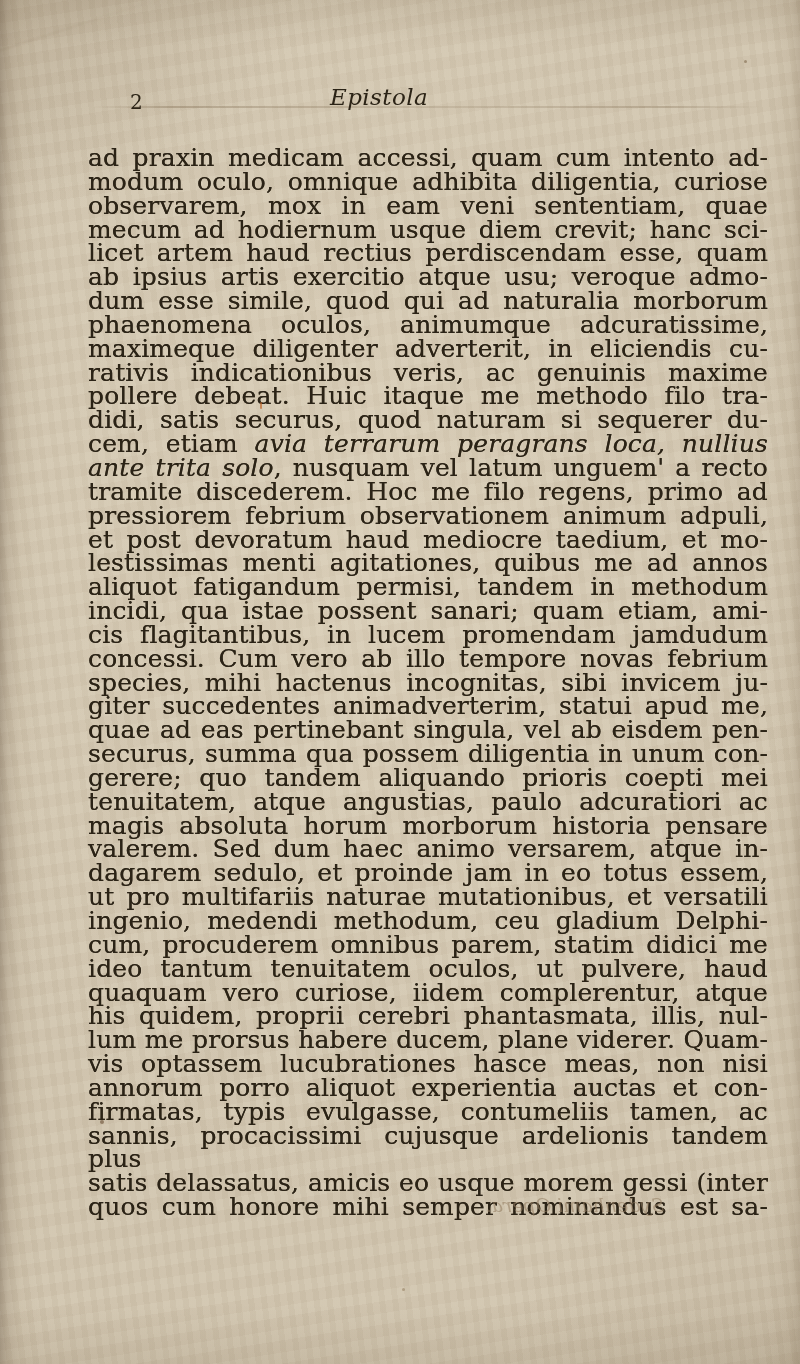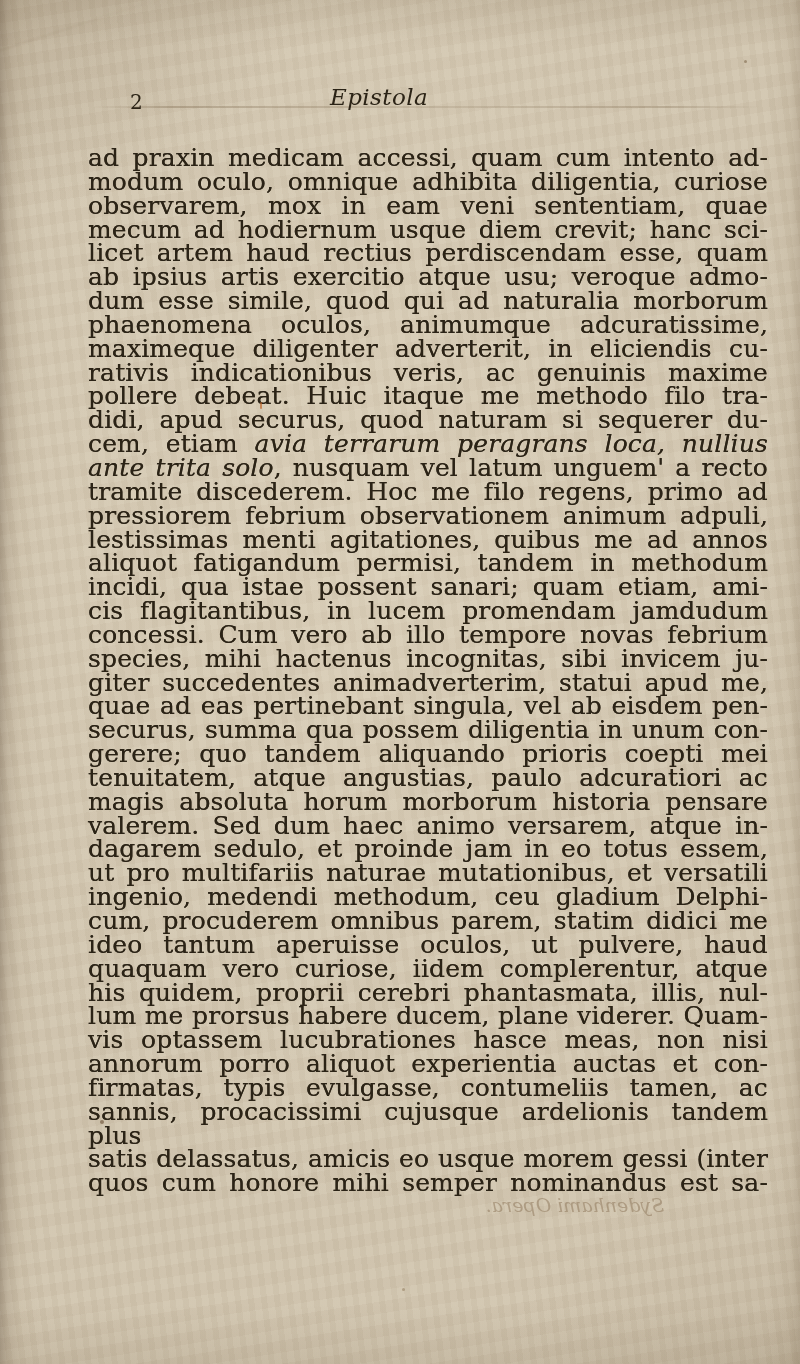--- a/index.html
+++ b/index.html
@@ -90,43 +90,44 @@
       <div class="line"><span>modum oculo, omnique adhibita diligentia, curiose</span></div>
       <div class="line"><span>observarem, mox in eam veni sententiam, quae</span></div>
       <div class="line"><span>mecum ad hodiernum usque diem crevit; hanc sci-</span></div>
       <div class="line"><span>licet artem haud rectius perdiscendam esse, quam</span></div>
       <div class="line"><span>ab ipsius artis exercitio atque usu; veroque admo-</span></div>
       <div class="line"><span>dum esse simile, quod qui ad naturalia morborum</span></div>
       <div class="line"><span>phaenomena oculos, animumque adcuratissime,</span></div>
       <div class="line"><span>maximeque diligenter adverterit, in eliciendis cu-</span></div>
       <div class="line"><span>rativis indicationibus veris, ac genuinis maxime</span></div>
       <div class="line"><span>pollere debeat. Huic itaque me methodo filo tra-</span></div>
-      <div class="line"><span>didi, apud securus, quod naturam si sequerer du-</span></div>
+      <div class="line"><span>didi, satis securus, quod naturam si sequerer du-</span></div>
       <div class="line"><span>cem, etiam </span><span class="it">avia terrarum peragrans loca, nullius</span></div>
       <div class="line"><span class="it">ante trita solo</span><span>, nusquam vel latum unguem' a recto</span></div>
       <div class="line"><span>tramite discederem. Hoc me filo regens, primo ad</span></div>
       <div class="line"><span>pressiorem febrium observationem animum adpuli,</span></div>
+      <div class="line"><span>et post devoratum haud mediocre taedium, et mo-</span></div>
       <div class="line"><span>lestissimas menti agitationes, quibus me ad annos</span></div>
       <div class="line"><span>aliquot fatigandum permisi, tandem in methodum</span></div>
       <div class="line"><span>incidi, qua istae possent sanari; quam etiam, ami-</span></div>
       <div class="line"><span>cis flagitantibus, in lucem promendam jamdudum</span></div>
       <div class="line"><span>concessi. Cum vero ab illo tempore novas febrium</span></div>
       <div class="line"><span>species, mihi hactenus incognitas, sibi invicem ju-</span></div>
       <div class="line"><span>giter succedentes animadverterim, statui apud me,</span></div>
       <div class="line"><span>quae ad eas pertinebant singula, vel ab eisdem pen-</span></div>
       <div class="line"><span>securus, summa qua possem diligentia in unum con-</span></div>
       <div class="line"><span>gerere; quo tandem aliquando prioris coepti mei</span></div>
       <div class="line"><span>tenuitatem, atque angustias, paulo adcuratiori ac</span></div>
       <div class="line"><span>magis absoluta horum morborum historia pensare</span></div>
       <div class="line"><span>valerem. Sed dum haec animo versarem, atque in-</span></div>
       <div class="line"><span>dagarem sedulo, et proinde jam in eo totus essem,</span></div>
       <div class="line"><span>ut pro multifariis naturae mutationibus, et versatili</span></div>
       <div class="line"><span>ingenio, medendi methodum, ceu gladium Delphi-</span></div>
       <div class="line"><span>cum, procuderem omnibus parem, statim didici me</span></div>
-      <div class="line"><span>ideo tantum aperuisse oculos, ut pulvere, haud</span></div>
+      <div class="line"><span>ideo tantum tenuitatem oculos, ut pulvere, haud</span></div>
       <div class="line"><span>quaquam vero curiose, iidem complerentur, atque</span></div>
       <div class="line"><span>his quidem, proprii cerebri phantasmata, illis, nul-</span></div>
       <div class="line"><span>lum me prorsus habere ducem, plane viderer. Quam-</span></div>
       <div class="line"><span>vis optassem lucubrationes hasce meas, non nisi</span></div>
       <div class="line"><span>annorum porro aliquot experientia auctas et con-</span></div>
       <div class="line"><span>firmatas, typis evulgasse, contumeliis tamen, ac</span></div>
       <div class="line"><span>sannis, procacissimi cujusque ardelionis tandem plus</span></div>
       <div class="line"><span>satis delassatus, amicis eo usque morem gessi (inter</span></div>
       <div class="line"><span>quos cum honore mihi semper nominandus est sa-</span></div>
     </main>

